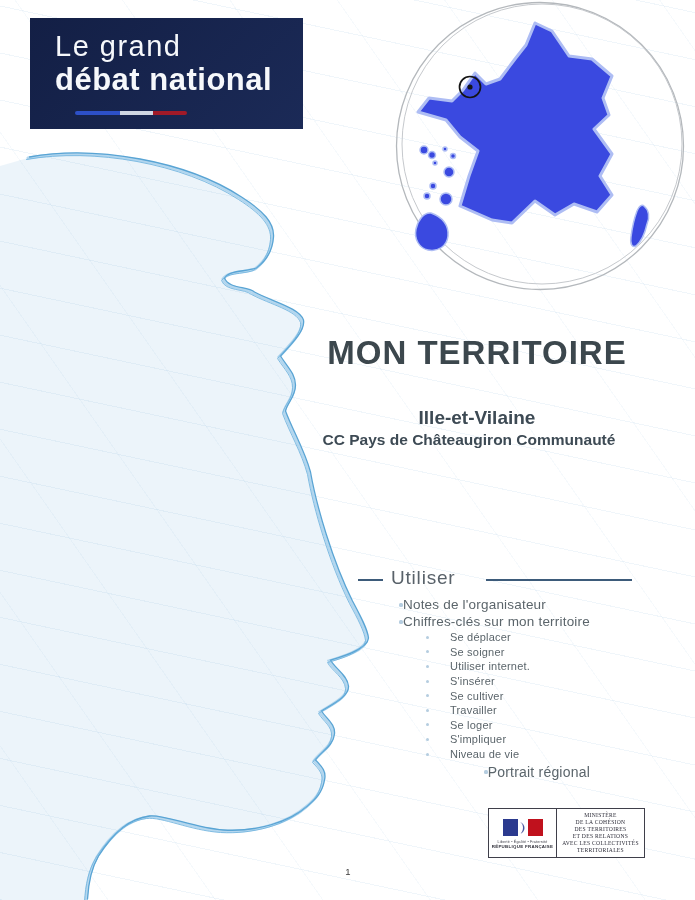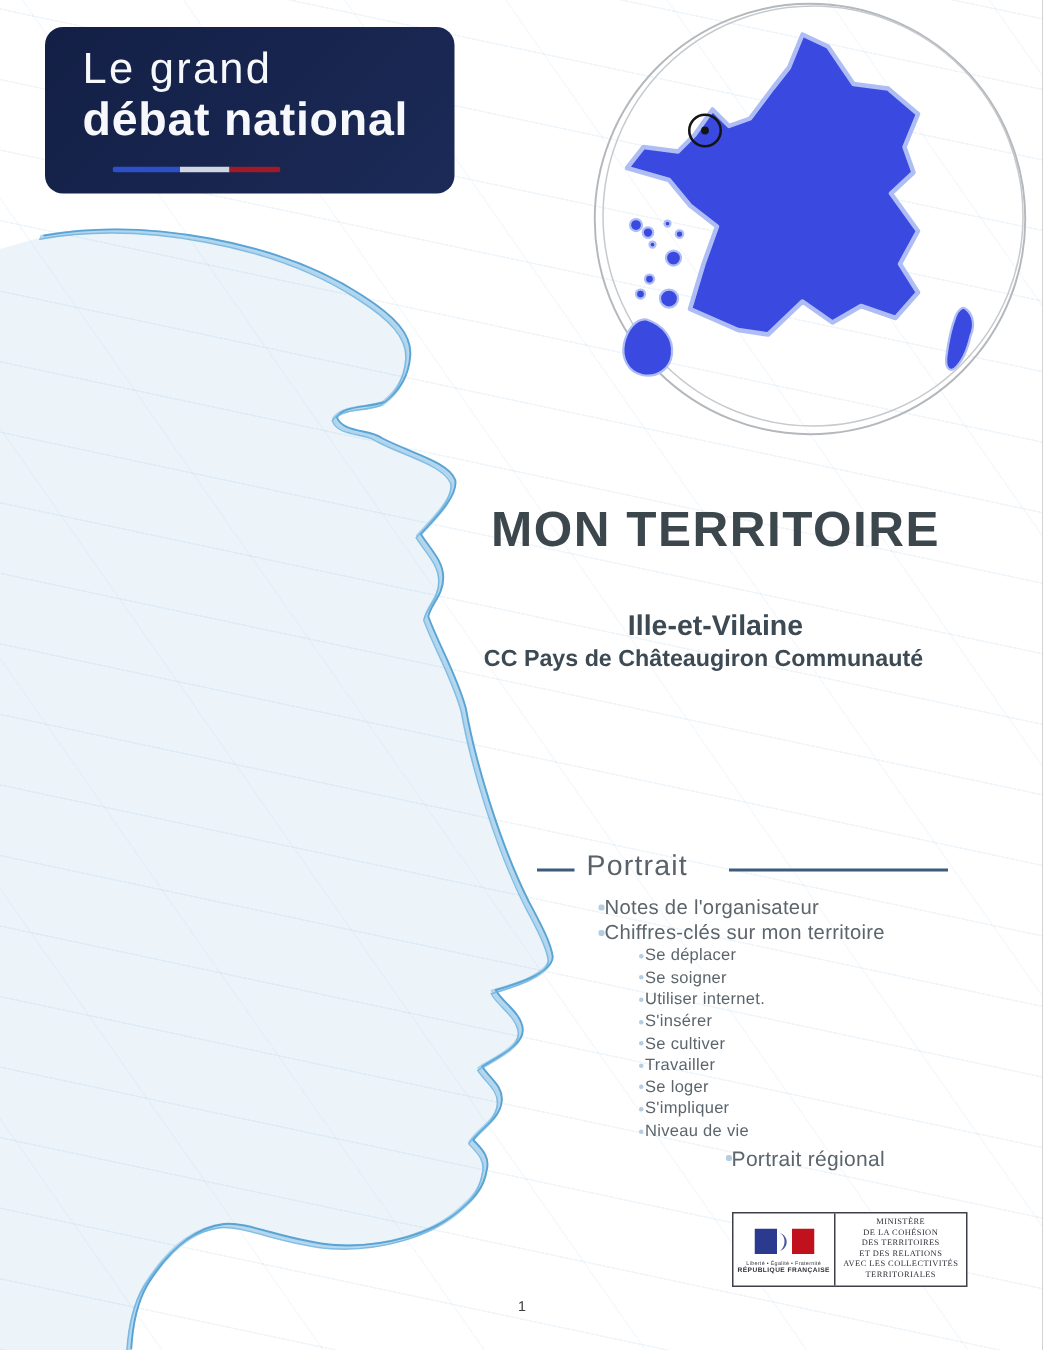--- a/index.html
+++ b/index.html
@@ -21,21 +21,21 @@
   }
   svg{display:block;}
   
   .face-svg{position:absolute;left:0;top:0;pointer-events:none;}
   .face-fill{fill:rgba(125,184,224,0.15);stroke:none;}
   .face-stroke-a{fill:none;stroke:var(--sketch-light);stroke-width:3;opacity:.75;stroke-linecap:round;}
   .face-stroke-b{fill:none;stroke:var(--sketch-blue);stroke-width:1.3;stroke-linecap:round;}
   .face-stroke-c{fill:none;stroke:#6fb3de;stroke-width:1;opacity:.85;stroke-linecap:round;}
   
   .logo{position:absolute;left:30px;top:18px;width:273px;height:111px;
-        background:linear-gradient(135deg,#131f45 0%, #1b2a57 100%);color:#f6f8fb;border-radius:12px;}
+        background:linear-gradient(135deg,#131f45 0%, #1b2a57 100%);color:#f6f8fb;}
   .logo-l1{position:absolute;left:25px;top:12px;font-size:29px;font-weight:300;letter-spacing:1.5px;}
   .logo-l2{position:absolute;left:25px;top:44px;font-size:31px;font-weight:800;letter-spacing:0.5px;}
   .tricolor{position:absolute;left:45px;top:93px;width:112px;height:4px;display:flex;border-radius:2px;overflow:hidden;}
   .tricolor span{height:100%;}
   .tri-b{width:40%;background:var(--tricolor-blue);}
   .tri-w{width:30%;background:var(--tricolor-light);}
   .tri-r{width:30%;background:var(--tricolor-red);}
   
   .map-svg{position:absolute;left:391px;top:0px;}
   .circ-a{fill:none;stroke:#b4b8bc;stroke-width:1.3;}
@@ -56,21 +56,21 @@
     font-size:15.5px;font-weight:700;color:var(--territory-dark);}
   
   .som-dash{position:absolute;left:358px;top:579px;width:25px;height:2px;background:var(--rule-blue);}
   .som-title{position:absolute;left:391px;top:567px;font-size:19px;font-weight:300;
     letter-spacing:0.8px;color:#59626a;}
   .som-line{position:absolute;left:486px;top:579px;width:146px;height:2px;background:var(--rule-blue);}
   .som-list{position:absolute;left:399px;top:596px;list-style:none;color:var(--text-gray);}
   .som-list .row{display:flex;align-items:center;gap:0;height:17px;font-size:13.5px;letter-spacing:0.2px;}
   .bullet{flex:0 0 auto;width:4px;height:4px;border-radius:1.5px;background:var(--bullet-blue);}
   .sub{list-style:none;margin-left:27px;}
-  .sub .row{height:14.6px;font-size:11px;gap:1px;text-align:center;}
+  .sub .row{height:14.6px;font-size:11px;gap:21px;text-align:center;}
   .sub .bullet{width:3px;height:3px;}
   .row-last{margin-top:2px;}
   .row-last .row{height:18px;font-size:14px;justify-content:flex-end;}
   
   .ministry{position:absolute;left:488px;top:808px;width:157px;height:50px;
     border:1px solid #3f3f4a;display:flex;background:#fff;}
   .min-left{width:68px;border-right:1px solid #3f3f4a;display:flex;flex-direction:column;
     align-items:center;justify-content:center;padding-top:2px;}
   .motto{font-size:3.6px;color:#3a3a44;margin-top:2px;letter-spacing:0.2px;}
   .republic{font-size:4.4px;font-weight:700;color:#2e2e38;letter-spacing:0.3px;}
@@ -130,21 +130,21 @@
       <circle class="marker-ring" cx="79" cy="87" r="10.5"></circle>
       <circle class="marker-dot" cx="79" cy="87" r="2.6"></circle>
     </g>
   </svg>
 
   <h1 class="title-main">MON TERRITOIRE</h1>
   <div class="territory-dep">Ille-et-Vilaine</div>
   <div class="territory-epci">CC Pays de Châteaugiron Communauté</div>
 
   <span class="som-dash"></span>
-  <h2 class="som-title">Portrait</h2>
+  <h2 class="som-title">Utiliser</h2>
   <span class="som-line"></span>
 
   <ul class="som-list">
     <li>
       <div class="row">
         <span class="bullet"></span>
         <span>Notes de l'organisateur</span>
       </div>
     </li>
     <li>

